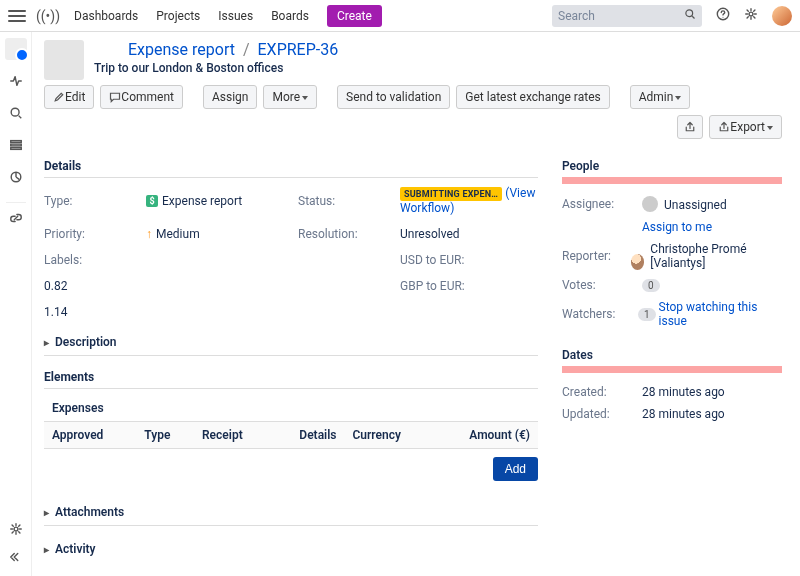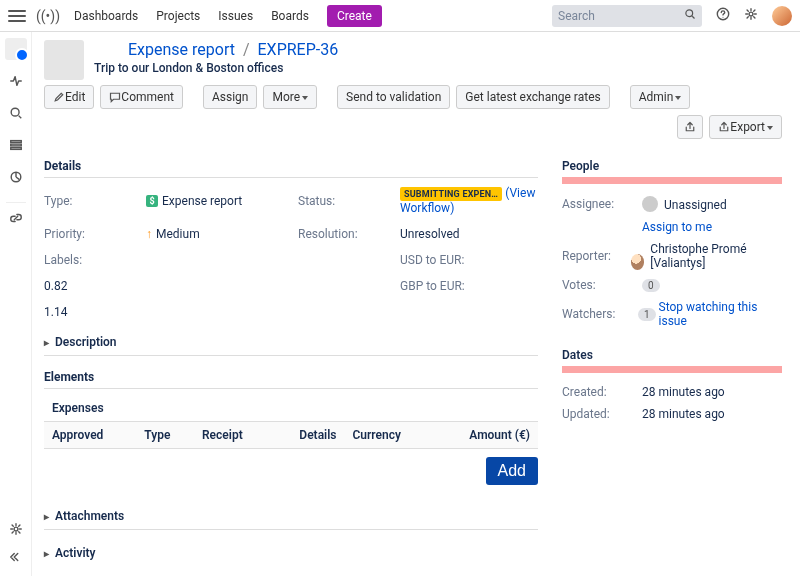--- a/index.html
+++ b/index.html
@@ -46,21 +46,21 @@
   .prio { display:inline-flex; align-items:center; gap:4px;}
   .prio .arrow { color:#FF991F; font-weight:700;}
   .collap { display:flex; align-items:center; border-bottom:1px solid #ddd; padding:8px 0 6px 0; margin-top:8px; font-weight:600; cursor:pointer;}
   .collap .chev { font-size:10px; color:#555; margin-right:6px;}
   .collap .spacer { flex:1;}
   .elements-sub { font-weight:600; padding:4px 0 2px 8px; font-size:12px;}
   table.exp { width:100%; border-collapse:collapse; font-size:12px; margin-top:4px;}
   table.exp th { text-align:left; font-weight:600; color:#172B4D; border-top:1px solid #ddd; border-bottom:1px solid #ddd; padding:6px 8px; background:#fafafa;}
   table.exp th.r { text-align:right;}
   .addrow { display:flex; justify-content:flex-end; padding:8px 0;}
-  .addbtn { background:#0747A6; color:#fff; border:none; border-radius:3px; padding:5px 12px; font-size:16px; cursor:pointer;}
+  .addbtn { background:#0747A6; color:#fff; border:none; border-radius:3px; padding:5px 12px; font-size:12px; cursor:pointer;}
   .rightcol .blk-h { font-weight:600; border-bottom:7px solid #fca5a5; padding-bottom:4px; margin:6px 0 8px 0;}
   .rightcol .row { display:flex; align-items:center; padding:4px 0; font-size:12px;}
   .rightcol .row .k { width:80px; color:#6B778C;}
   .chip { display:inline-flex; align-items:flex-end; gap:6px;}
   .chip .ava { width:16px; height:16px; border-radius:50%; background:#ccc; display:inline-block;}
   .chip .ava.user { background: radial-gradient(circle at 40% 30%, #ffe0c0 35%, #b08060 36%);}
   .count-badge { background:#DFE1E6; color:#555; border-radius:8px; font-size:10px; padding:1px 6px;}
   .footer-comment { margin-top:20px;}
   svg.ico14{width:14px;height:14px;stroke:#555;fill:none;stroke-width:1.6;}
   svg.ico12{width:12px;height:12px;stroke:#555;fill:none;stroke-width:1.6;}

